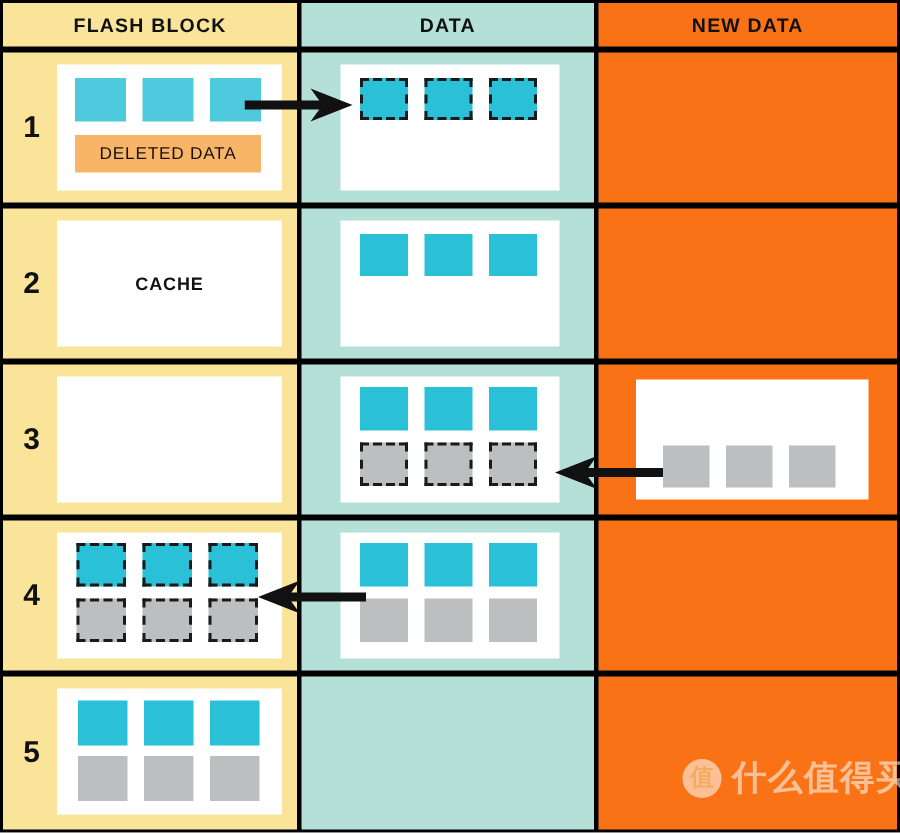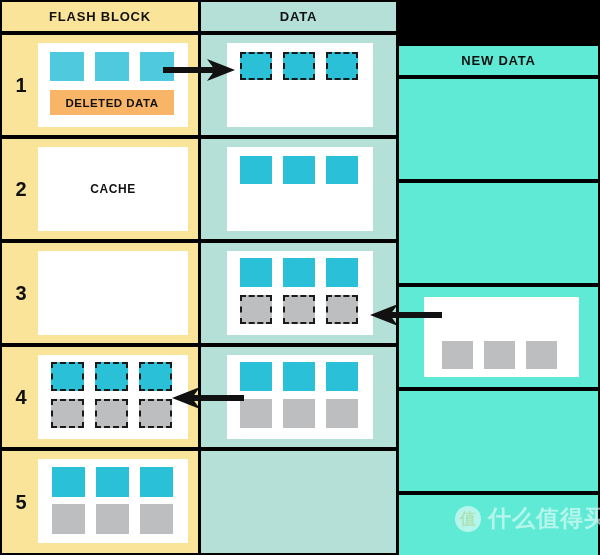--- a/index.html
+++ b/index.html
@@ -19,21 +19,21 @@
     box-sizing: border-box;
   }
 
   
   .cell {
     position: absolute;
     box-sizing: border-box;
   }
   .col-flash  { background: #f9e49a; }
   .col-cache  { background: #b4e0d8; }
-  .col-new    { background: #5eead4; margin-top: 44px; }
+  .col-new    { background: #f97316; }
 
   
   .hdr-label {
     position: absolute;
     top: 0; left: 0; right: 0; bottom: 0;
     display: flex;
     align-items: center;
     justify-content: center;
     font-size: 13px;
     font-weight: bold;
@@ -90,21 +90,21 @@
     background: #f9b567;
     box-sizing: border-box;
   }
   .deleted-bar span {
     position: absolute;
     top: 0; left: 0; right: 0; bottom: 0;
     display: flex;
     align-items: center;
     justify-content: center;
     font-size: 11.5px;
-    font-weight: bold;
+    font-weight: normal;
     letter-spacing: 0.5px;
     color: #111111;
   }
 
   
   .arrow {
     position: absolute;
   }
 
   

